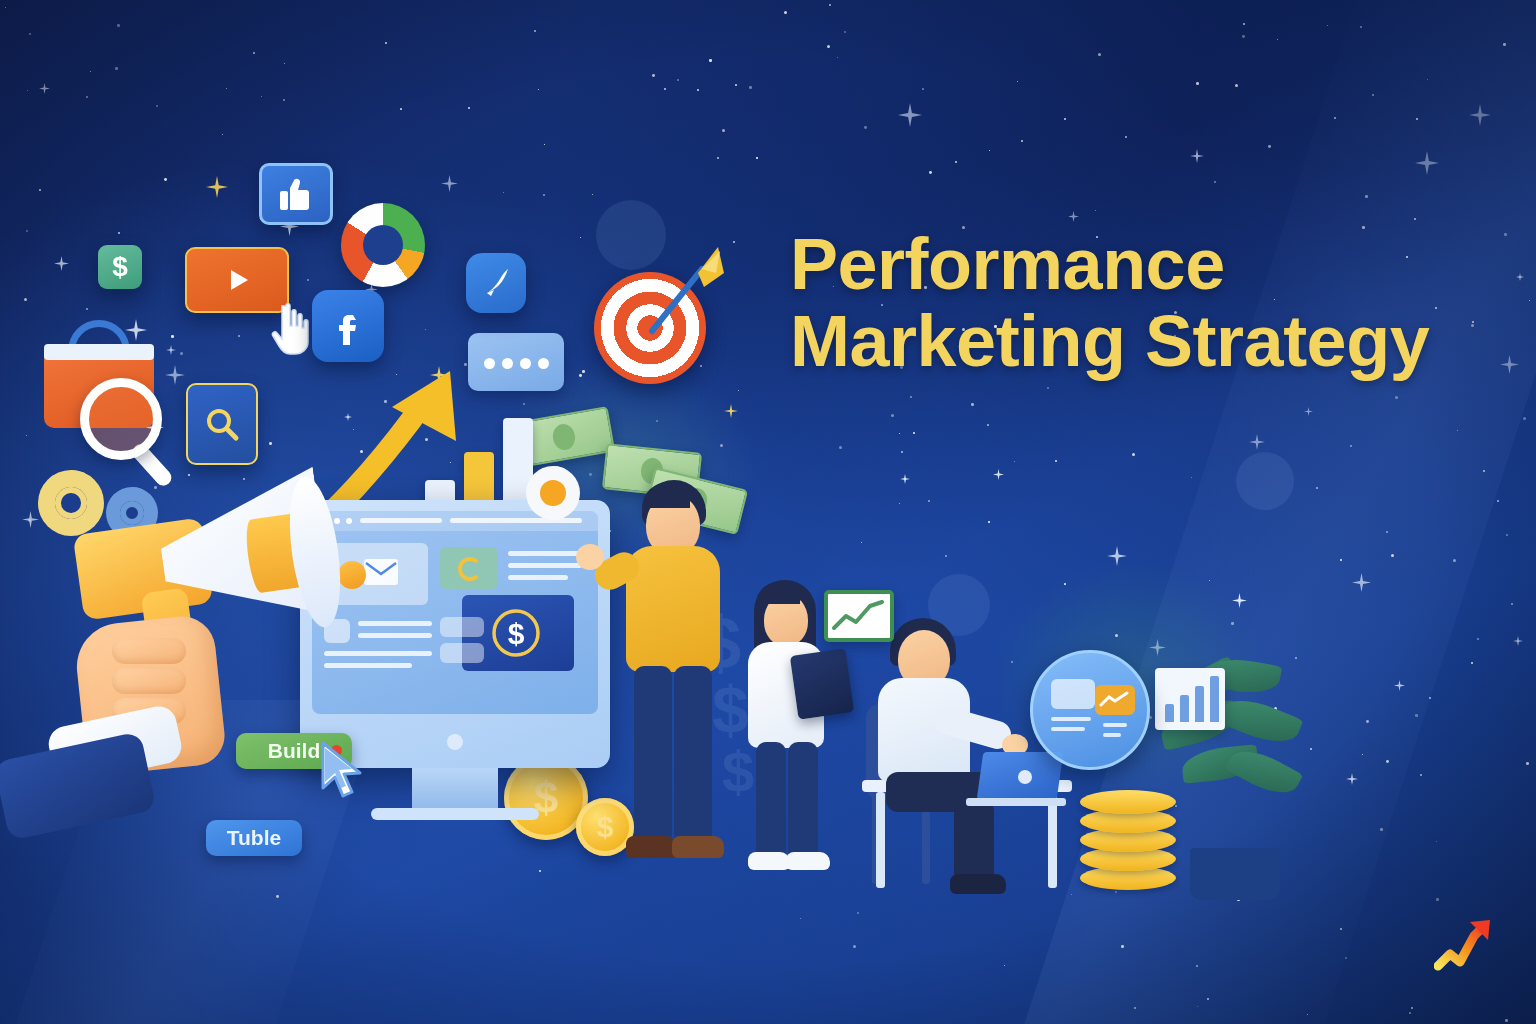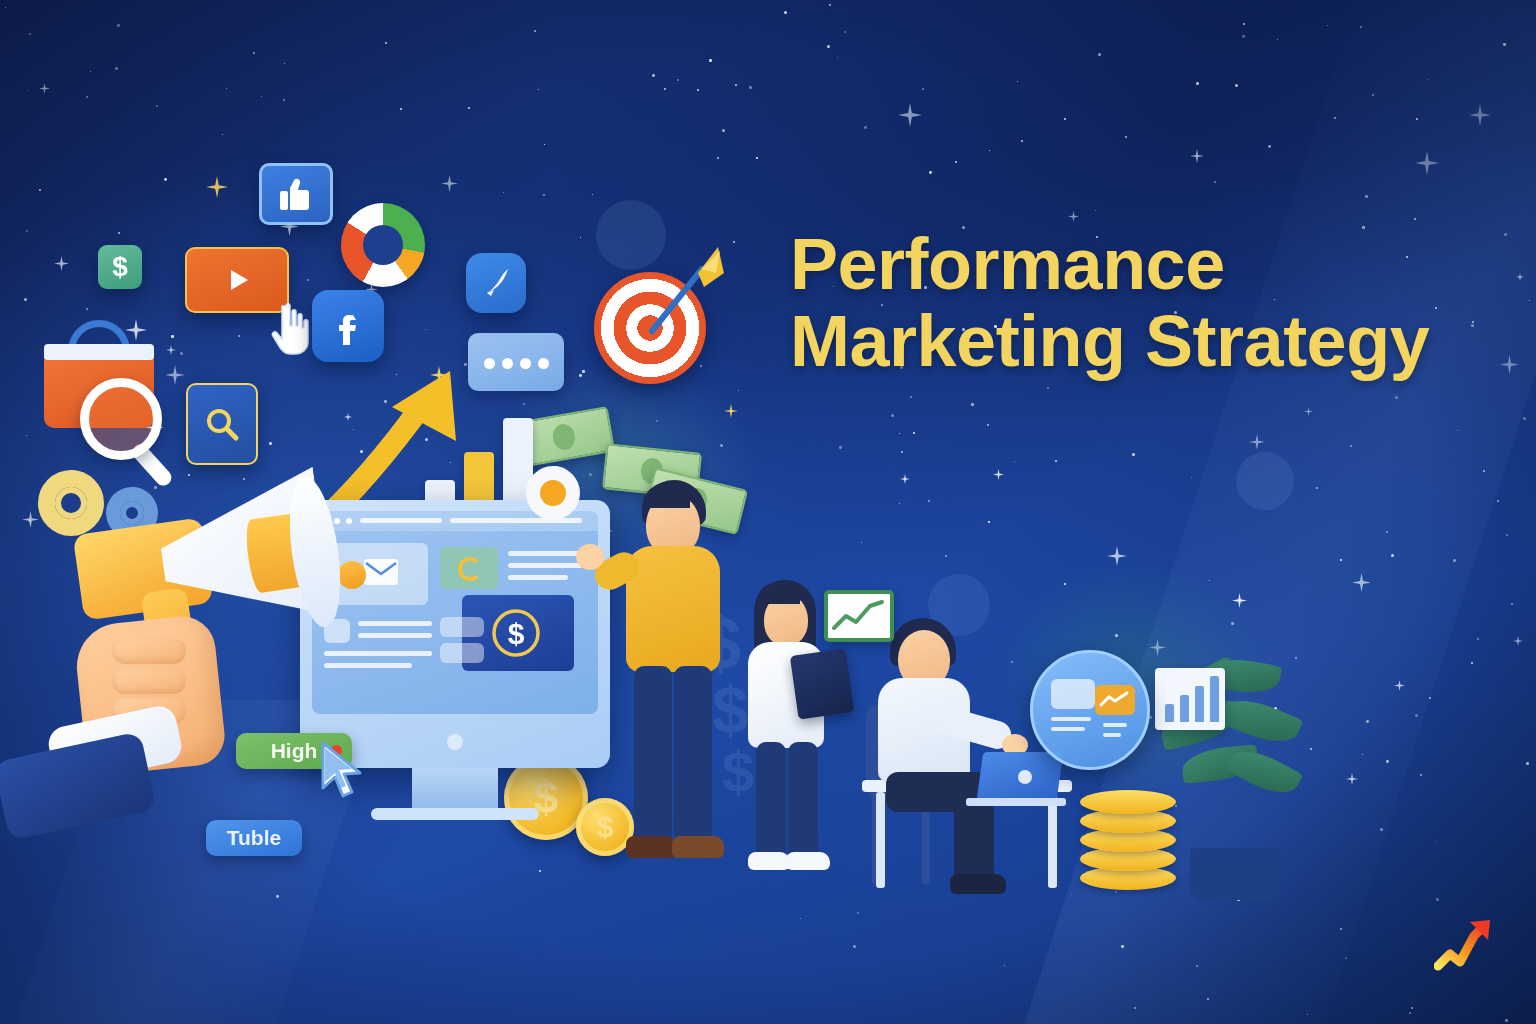--- a/index.html
+++ b/index.html
@@ -746,21 +746,21 @@
     <div class="hand"></div>
     <div class="finger" style="top:168px;"></div>
     <div class="finger" style="top:198px;"></div>
     <div class="finger" style="top:228px;"></div>
     <div class="finger" style="top:256px;width:62px;"></div>
     <div class="cuff"></div>
     <div class="sleeve"></div>
   </div>
 
   <div class="chip" id="chip-tuble">
-    <span>High</span>
+    <span>Build</span>
     <span class="reddot"></span>
   </div>
   <div class="chip" id="chip-click">
     <span>Tuble</span>
   </div>
 
   <div class="el" id="cursor-arrow">
     <svg width="50" height="62" viewBox="0 0 50 62" aria-hidden="true">
       <path d="M5 3 L5 48 L17 37 L25 56 L34 52 L26 34 L42 33 Z" fill="#ffffff" stroke="#6aa3e8" stroke-width="3" stroke-linejoin="round"></path>
       <path d="M7 8 L7 42 L17 33 L23 48 L28 46 L21 30 L34 29 Z" fill="#6ea8ec" opacity=".75"></path>

